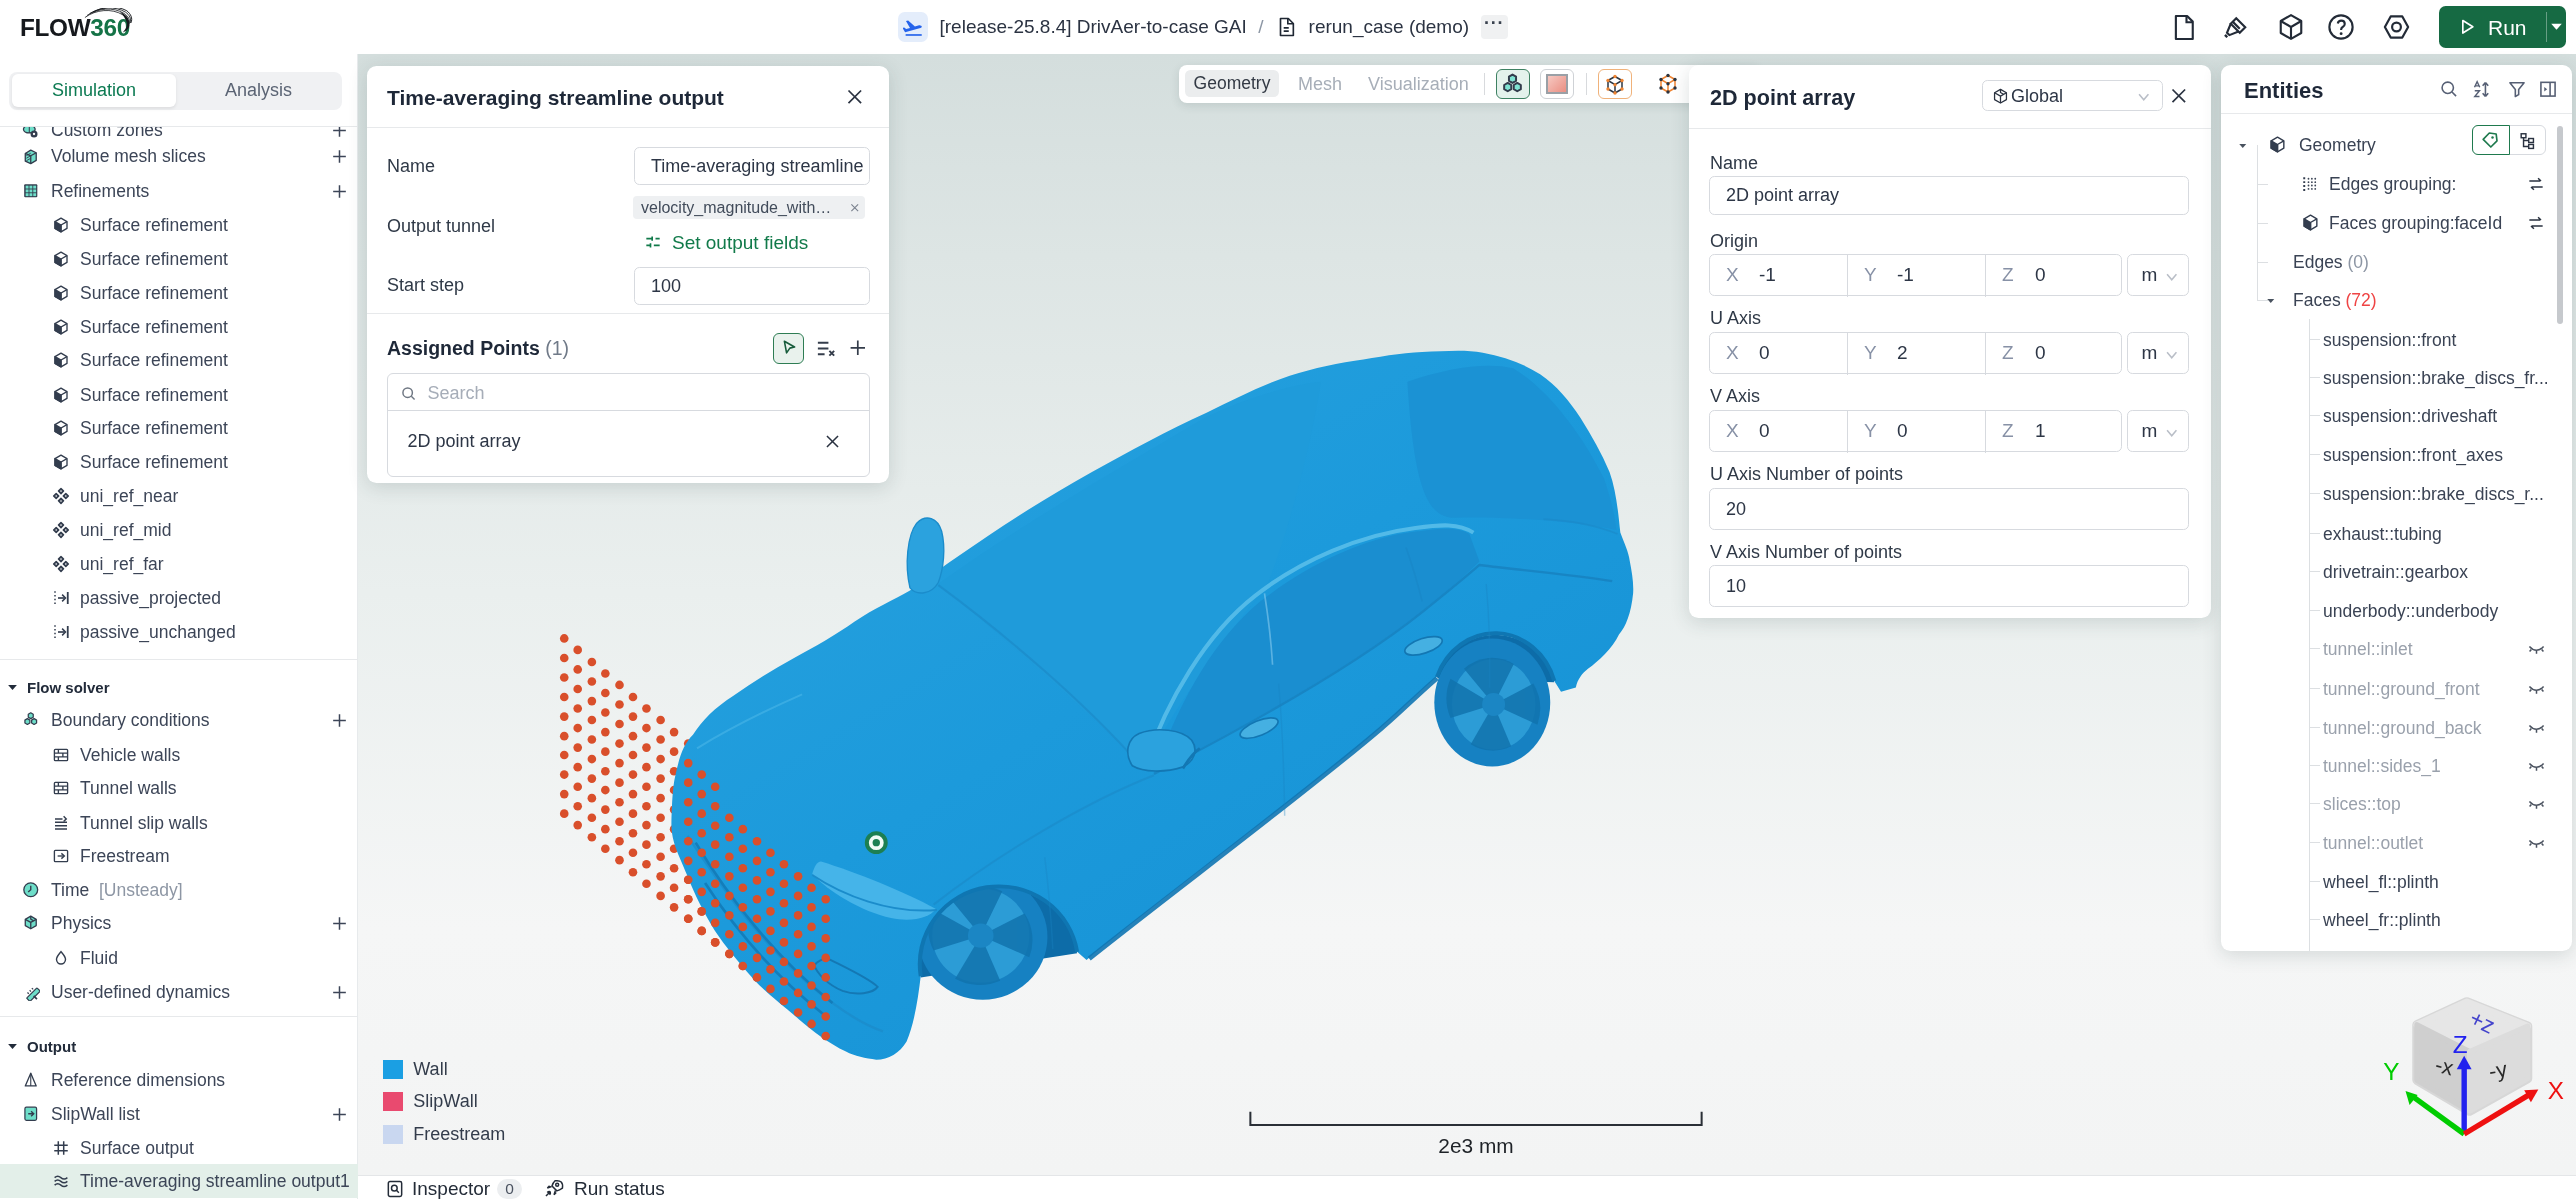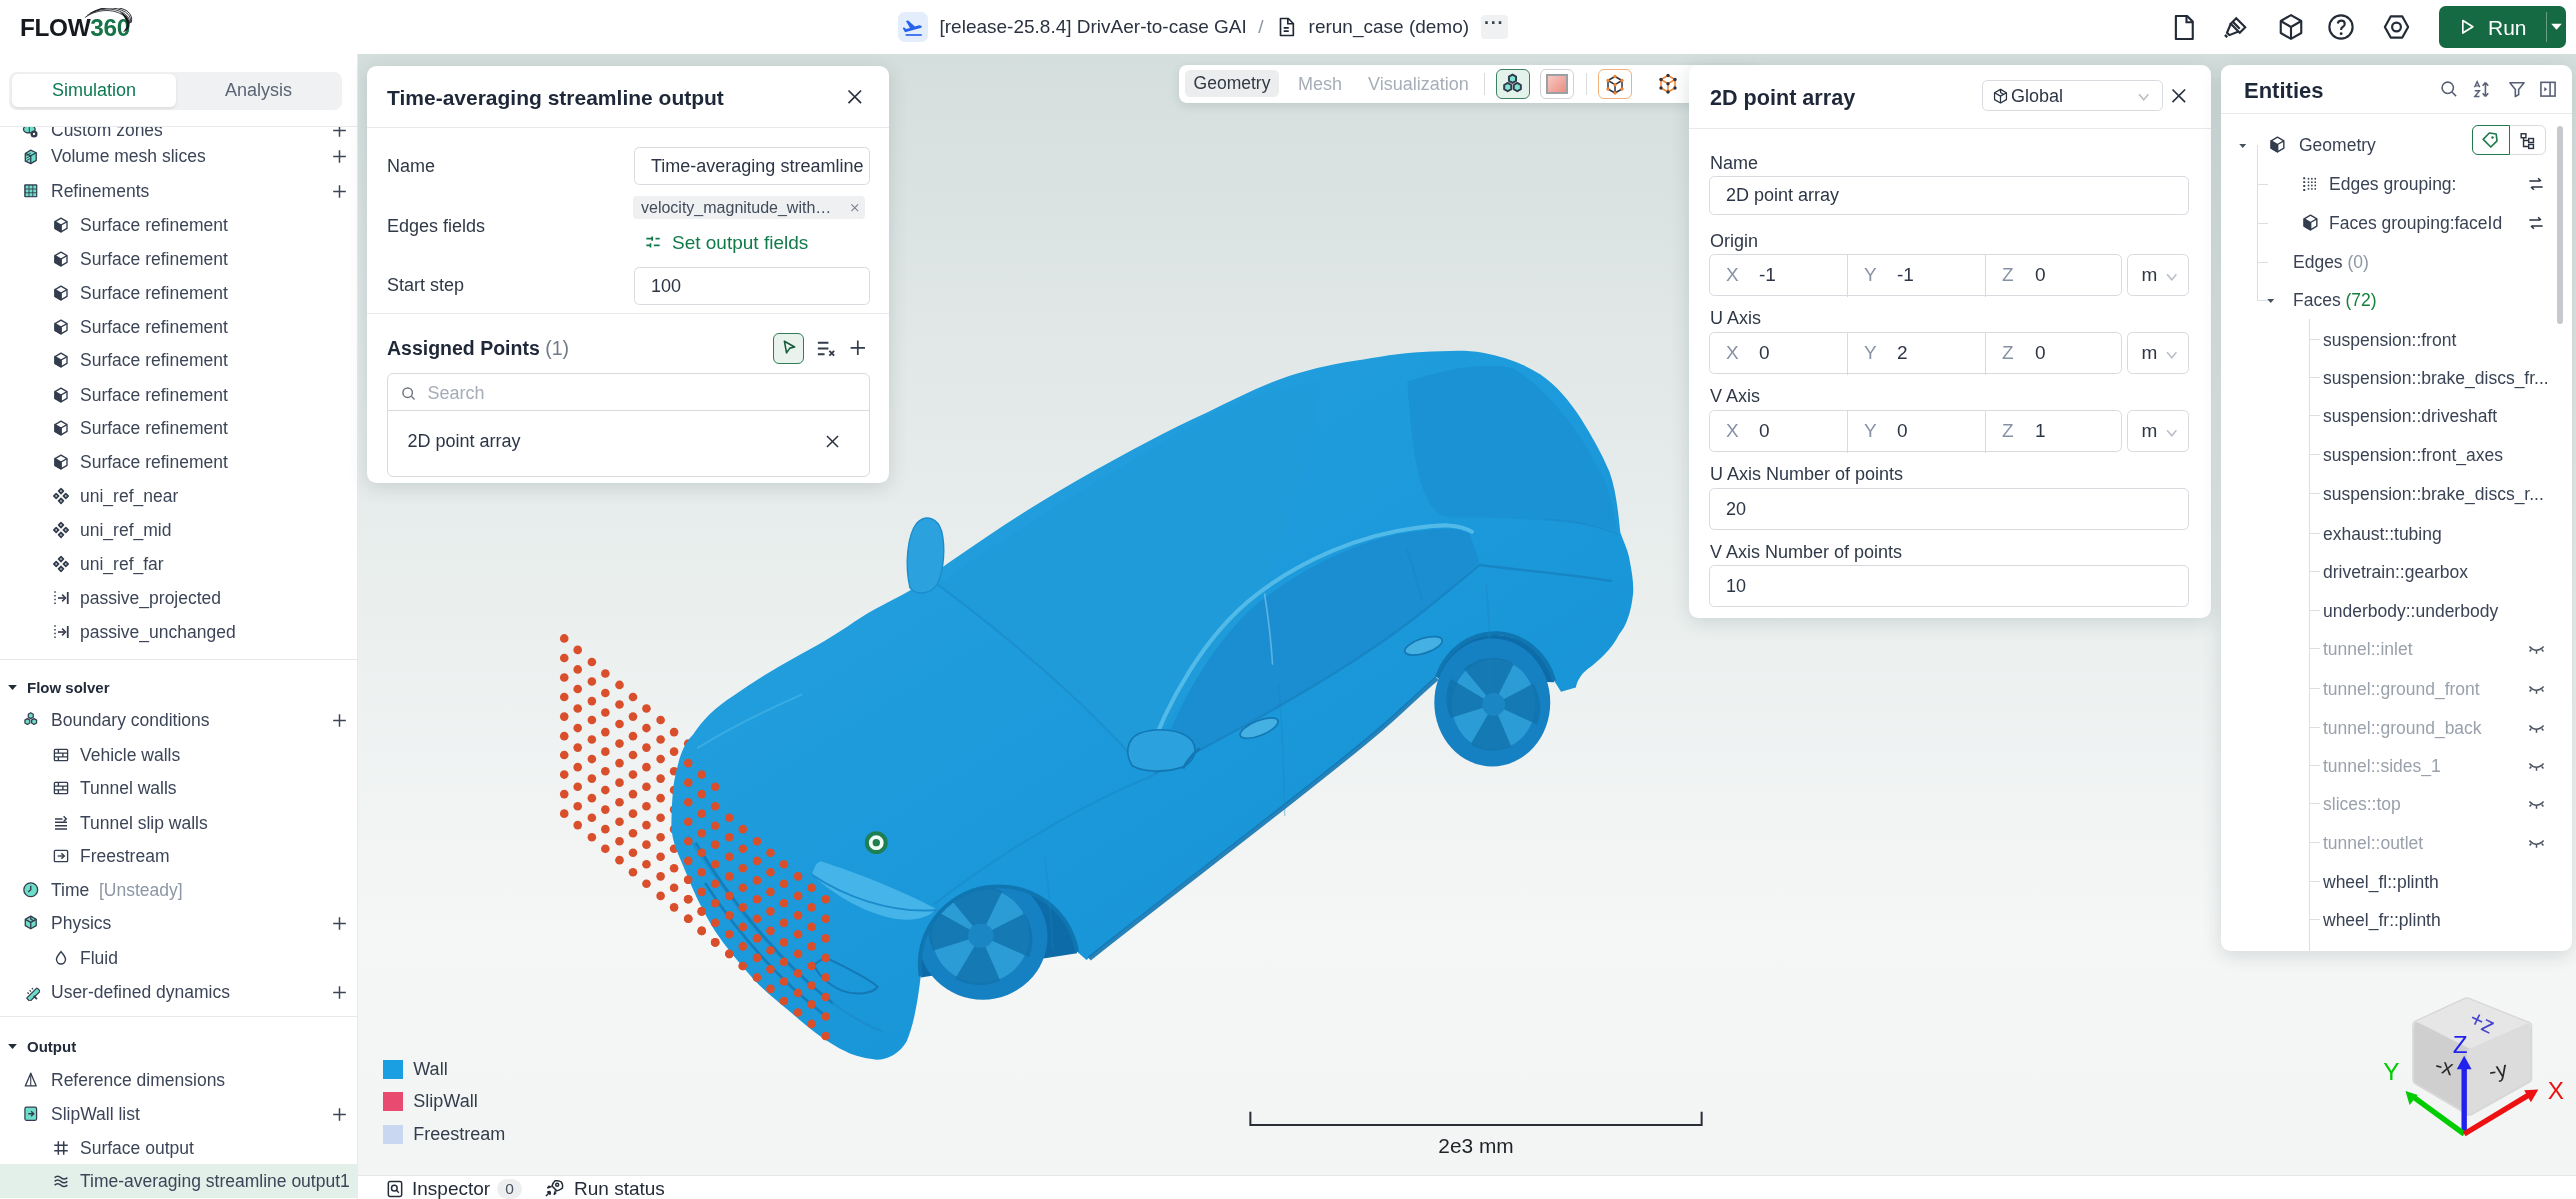--- a/index.html
+++ b/index.html
@@ -999,21 +999,21 @@
     </svg>
  <div class="pdiv" style="left:0;top:61px;width:522px;"></div>
  <div class="plabel" style="left:20px;top:90px;">Name</div>
  <div class="pinput" style="left:267px;top:81px;width:236px;height:38px;">Time-averaging streamline outp</div>
  <div class="abs" style="left:266px;top:130px;width:232px;height:23px;background:#eef0f2;border-radius:4px;">
    <div style="position:absolute;left:8px;top:2.7px;font-size:16px;color:#414b5a;white-space:nowrap;overflow:hidden;text-overflow:ellipsis;width:197px;">velocity_magnitude_with_uni_suffix</div>
    <svg style="position:absolute;right:4px;top:4.7px;" width="13.5" height="13.5" viewBox="0 0 24 24">
         <path d="M6 6l12 12M18 6L6 18" stroke="#7a828e" stroke-width="2"></path>
       </svg>
  </div>
- <div class="plabel" style="left:20px;top:150px;">Edges fields</div>
+ <div class="plabel" style="left:20px;top:150px;">Output tunnel</div>
  <svg class="abs" style="left:276px;top:166px;" width="20" height="20" viewBox="0 0 24 24" stroke="#117a4a" stroke-width="2" fill="none">
       <path d="M4 8h7M15 8h5M4 16h5M13 16h7"></path>
       <path d="M11 5.5v5M9 13.5v5"></path>
     </svg>
  <div class="abs" style="left:305px;top:166px;font-size:19px;font-weight:500;color:#117a4a;">Set output fields</div>
  <div class="plabel" style="left:20px;top:209px;">Start step</div>
  <div class="pinput" style="left:267px;top:201px;width:236px;height:38px;">100</div>
  <div class="pdiv" style="left:0;top:247px;width:522px;"></div>
  <div class="abs" style="left:20px;top:271px;font-size:19.5px;font-weight:700;color:#1e2838;">Assigned Points <span style="font-weight:400;color:#707a88;">(1)</span></div>
  <div class="abs" style="left:406px;top:267px;width:31px;height:31px;border:1.3px solid #2e7d54;background:#e9f2ed;border-radius:6px;">
@@ -1225,21 +1225,21 @@
             <path d="M20 15.5H7M9.5 19L6 15.5"></path>
           </svg>
         </div>
         <div class="erow" style="top:178px;">
           <div style="position:absolute;left:72px;top:8.8px;">Edges <span style="color:#8d96a4">(0)</span></div>
         </div>
         <div class="erow" style="top:216px;">
           <svg style="position:absolute;left:43px;top:13.5px;" width="13.5" height="12" viewBox="0 0 24 24">
             <path d="M5 8l7 8 7-8z" fill="#49525f"></path>
           </svg>
-          <div style="position:absolute;left:72px;top:8.8px;">Faces <span style="color:#15803d">(72)</span></div>
+          <div style="position:absolute;left:72px;top:8.8px;">Faces <span style="color:#ef4444">(72)</span></div>
         </div>
         <div class="erow " style="top:294px;">
           <div style="position:absolute;left:88px;top:18px;width:10.8px;border-top:0.7px solid #dcdfe2;"></div>
           <div style="position:absolute;left:102px;top:8.8px;">suspension::brake_discs_fr...</div>
         </div>
         <div class="erow " style="top:256px;">
           <div style="position:absolute;left:88px;top:18px;width:10.8px;border-top:0.7px solid #dcdfe2;"></div>
           <div style="position:absolute;left:102px;top:8.8px;">suspension::front</div>
         </div>
         <div class="erow " style="top:332px;">

